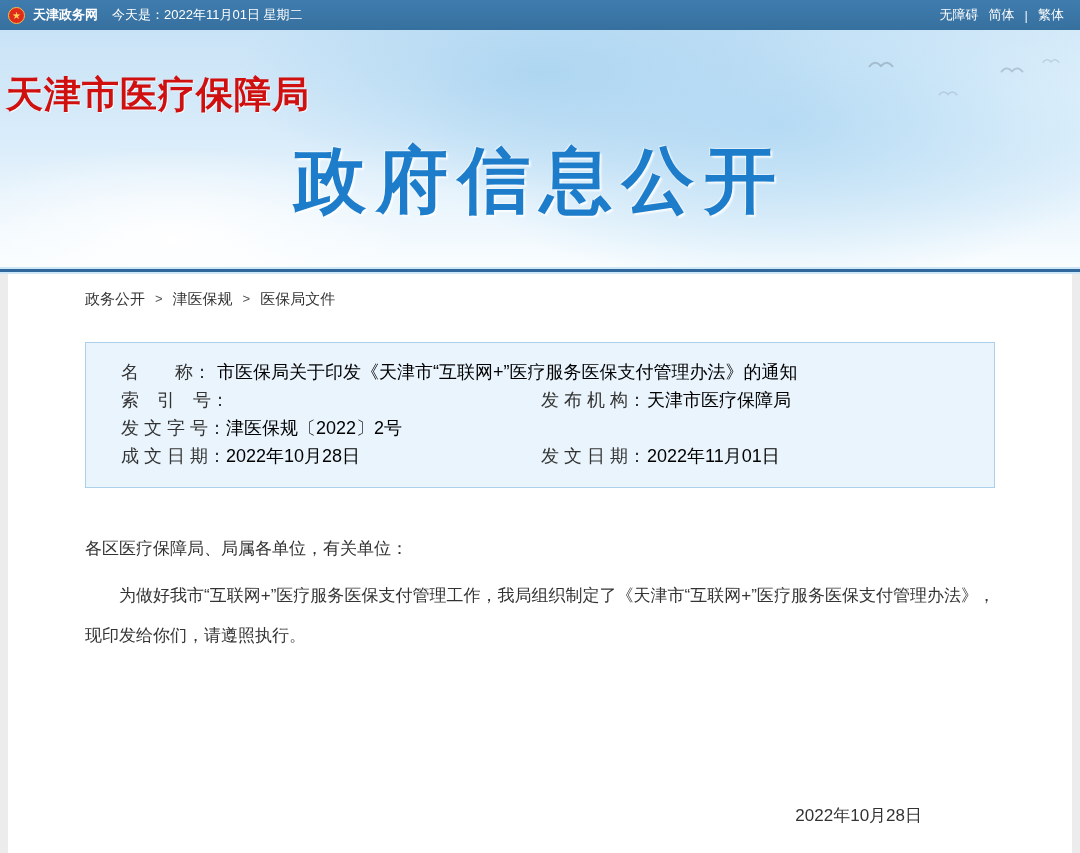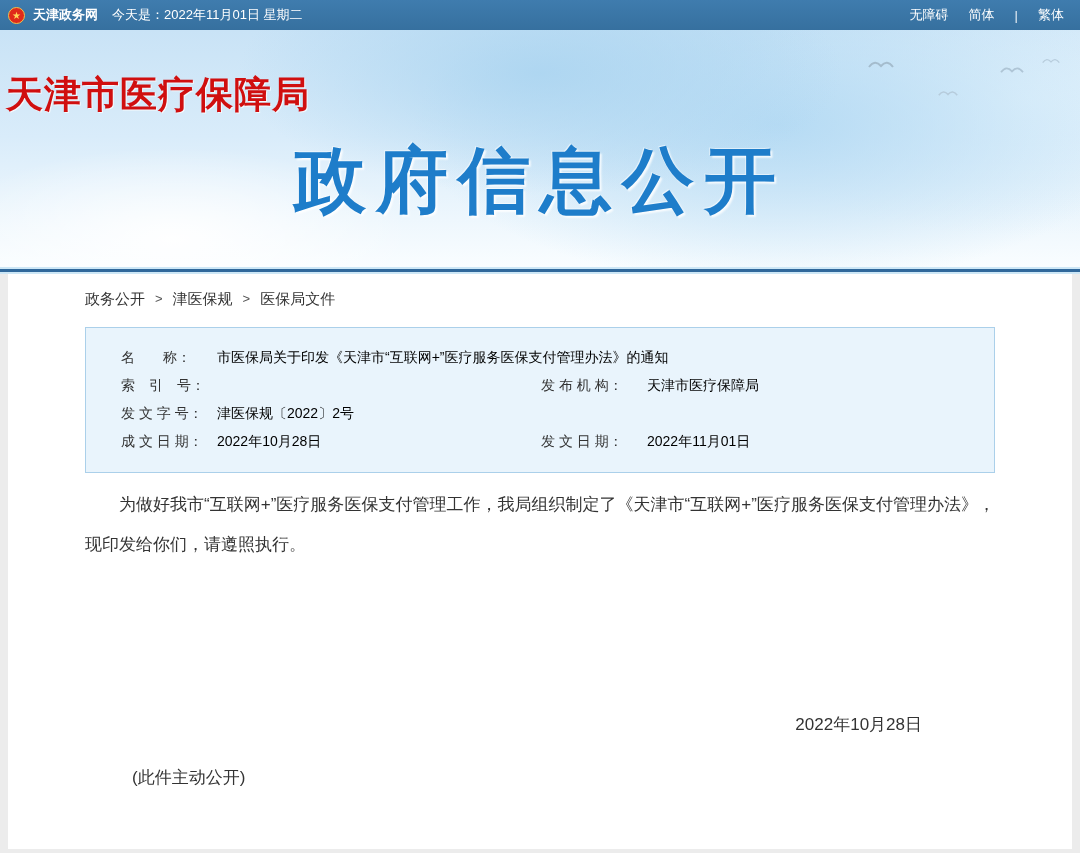--- a/index.html
+++ b/index.html
@@ -9,21 +9,21 @@
   
   .top-bar { height:30px; background:linear-gradient(180deg,#3f7cae,#36709f);
     display:flex; align-items:center; justify-content:space-between;
     padding:0 16px 0 8px; color:#fff; font-size:13px; }
   .top-left { display:flex; align-items:center; gap:8px; }
   .emblem { width:17px; height:17px; border-radius:50%; background:#e02a1a;
     border:1px solid #f3c24a; color:#ffd659; font-size:10px; line-height:15px;
     text-align:center; display:inline-block; }
   .site-name { font-weight:bold; cursor:pointer; }
   .today { margin-left:6px; }
-  .top-right { display:flex; align-items:center; gap:20px; }
+  .top-right { display:flex; align-items:center; gap:10px; }
   .top-link { cursor:pointer; }
   .sep { opacity:.9; }
 
   
   .header { position:relative; height:237px;
     background:
       radial-gradient(ellipse 340px 130px at 16% 88%, rgba(255,255,255,.95), rgba(255,255,255,0) 70%),
       radial-gradient(ellipse 420px 170px at 50% 18%, rgba(170,212,240,.85), rgba(170,212,240,0) 72%),
       radial-gradient(ellipse 520px 230px at 72% 40%, rgba(178,217,243,.9), rgba(178,217,243,0) 70%),
       radial-gradient(ellipse 420px 180px at 95% 30%, rgba(226,242,252,.95), rgba(198,228,248,0) 75%),
@@ -40,22 +40,22 @@
   .divider-bar { height:7px; background:#30689b;
     border-top:2px solid #cde7f6; border-bottom:2px solid #cde7f6; }
 
   
   .content { background:#fff; margin:0 8px; min-height:575px; padding:12px 77px 0 77px; }
 
   .breadcrumb { font-size:15px; color:#333; line-height:26px; display:flex; gap:10px; align-items:center;text-align:center; }
   .crumb { cursor:pointer; }
   .crumb-sep { color:#555; font-size:13px; }
 
-  .info-card { margin-top:15px; background:#e9f4fc; border:1px solid #abd0ea;
-    padding:15px 10px 17px 35px; font-size:14px; color:#333; }
+  .info-card { margin-top:30px; background:#e9f4fc; border:1px solid #abd0ea;
+    padding:15px 10px 17px 35px; font-size:18px; color:#333; }
   .info-row { display:flex; line-height:28px; }
   .cell { display:flex; }
   .cell-left { width:420px; }
   .label { color:#333; white-space:pre; }
   .lbl-l { display:inline-block; min-width:96px; }
   .lbl-r { display:inline-block; min-width:106px; }
   .value { color:#000000; }
 
   .doc-body { font-size:17px; color:#333; }
   .salutation { margin-top:46px; line-height:30px; }
@@ -137,18 +137,19 @@
         <span class="value">2022年10月28日</span>
       </div>
       <div class="cell">
         <span class="label lbl-r">发 文 日 期：</span>
         <span class="value">2022年11月01日</span>
       </div>
     </div>
   </div>
 
   <div class="doc-body">
+    <div class="salutation">各区医疗保障局、局属各单位，有关单位：</div>
     <div class="paragraph">为做好我市“互联网+”医疗服务医保支付管理工作，我局组织制定了《天津市“互联网+”医疗服务医保支付管理办法》，现印发给你们，请遵照执行。</div>
     <div class="sign-date">2022年10月28日</div>
     <div class="note">(此件主动公开)</div>
   </div>
 
 </div>
 
 </body></html>

